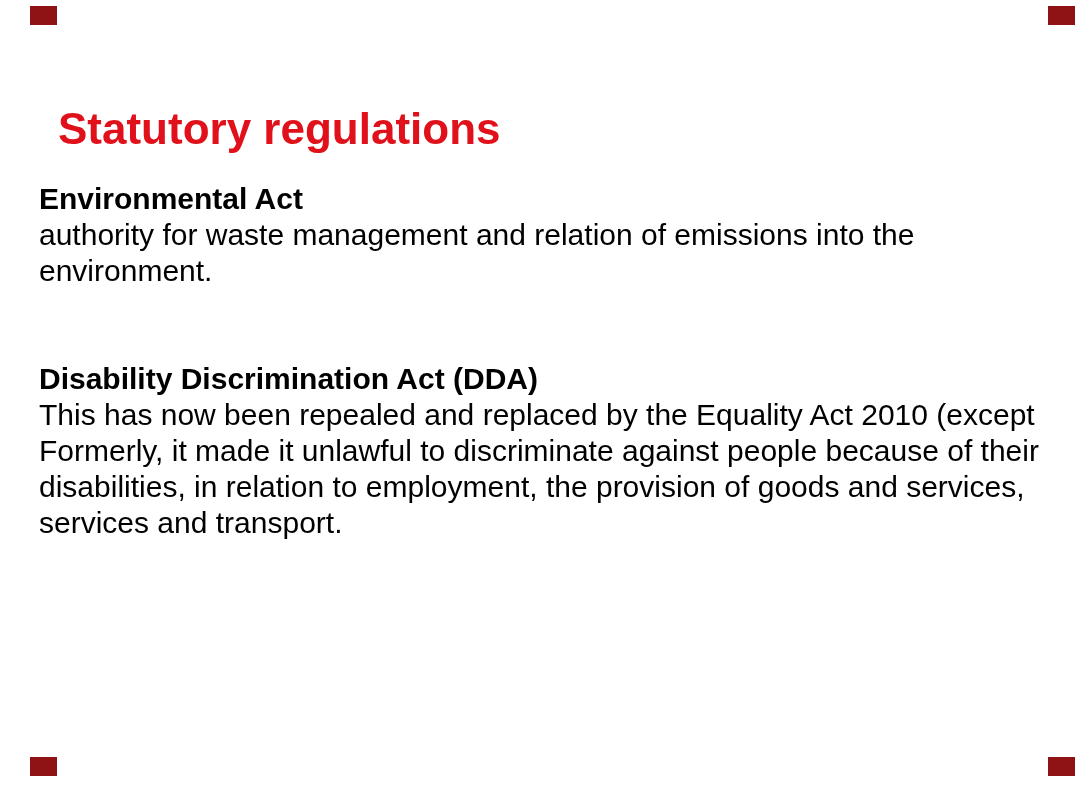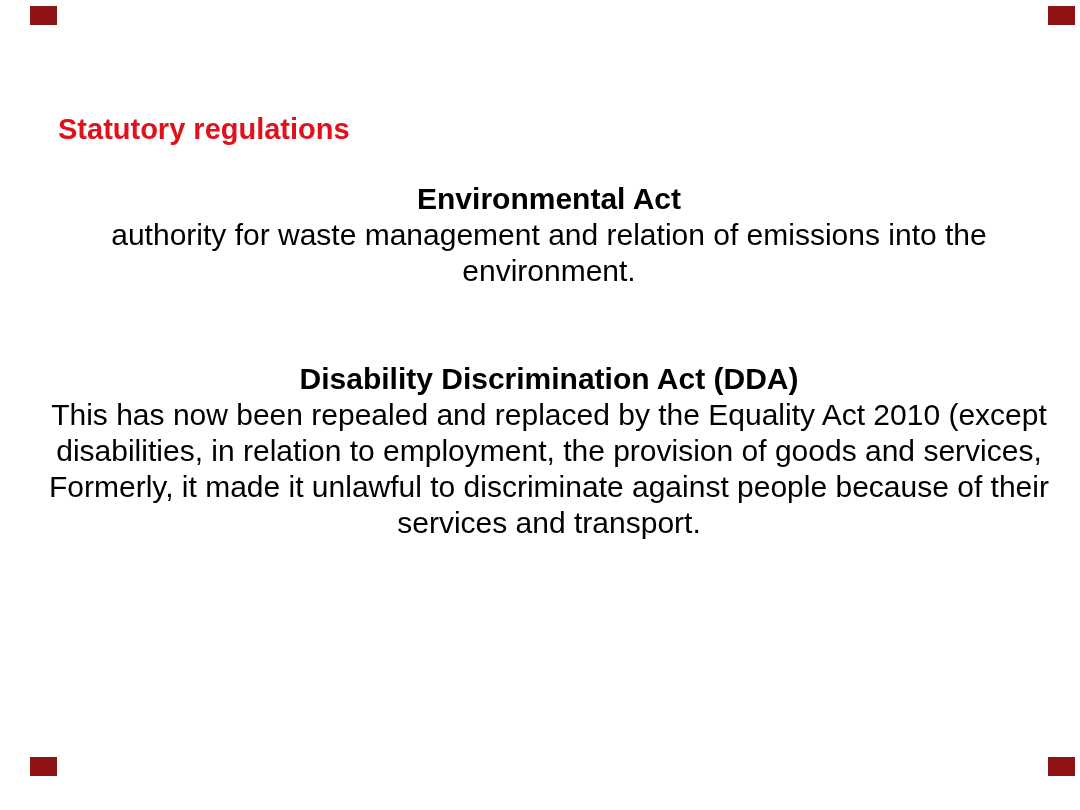--- a/index.html
+++ b/index.html
@@ -19,34 +19,33 @@
   }
   .corner-mark.tl { left: 30px;   top: 6px; }
   .corner-mark.tr { left: 1048px; top: 6px; }
   .corner-mark.bl { left: 30px;   top: 757px; }
   .corner-mark.br { left: 1048px; top: 757px; }
   #slide-title {
     position: absolute;
     left: 58px;
     top: 107px;
     margin: 0;
-    font-size: 29px;
+    font-size: 44px;
     line-height: 44px;
     font-weight: bold;
     color: #e0111a;
     white-space: nowrap;
     text-align: center;
   }
   #slide-body {
     position: absolute;
     left: 39px;
     top: 181px;
     width: 1020px;
     color: #000000;
-    text-align: center;
   }
   .line {
     font-size: 30px;
     line-height: 36px;
     height: 36px;
     white-space: nowrap;
   }
   .line.heading { font-weight: bold; }
   .section-gap { height: 72px; }
 </style>
@@ -68,19 +67,19 @@
       <div class="line heading">Environmental Act</div>
       <div class="line">authority for waste management and relation of emissions into the</div>
       <div class="line">environment.</div>
     </section>
 
     <div class="section-gap"></div>
 
     <section>
       <div class="line heading">Disability Discrimination Act (DDA)</div>
       <div class="line">This has now been repealed and replaced by the Equality Act 2010 (except</div>
+      <div class="line">Formerly, it made it unlawful to discriminate against people because of their</div>
       <div class="line">disabilities, in relation to employment, the provision of goods and services,</div>
-      <div class="line">Formerly, it made it unlawful to discriminate against people because of their</div>
       <div class="line">services and transport.</div>
     </section>
 
   </div>
 </div>
 
 </body></html>

